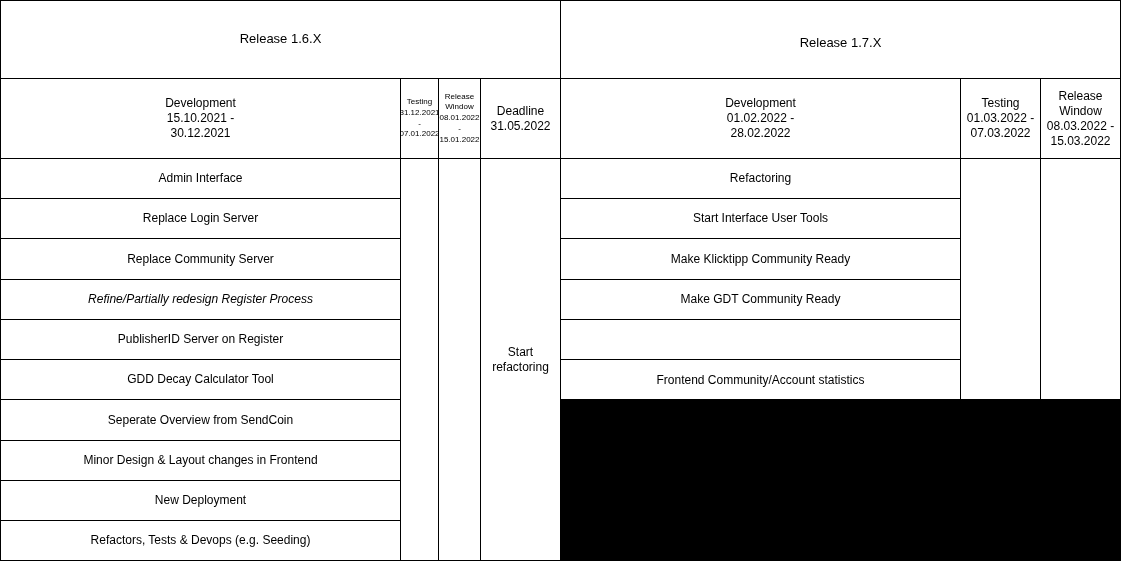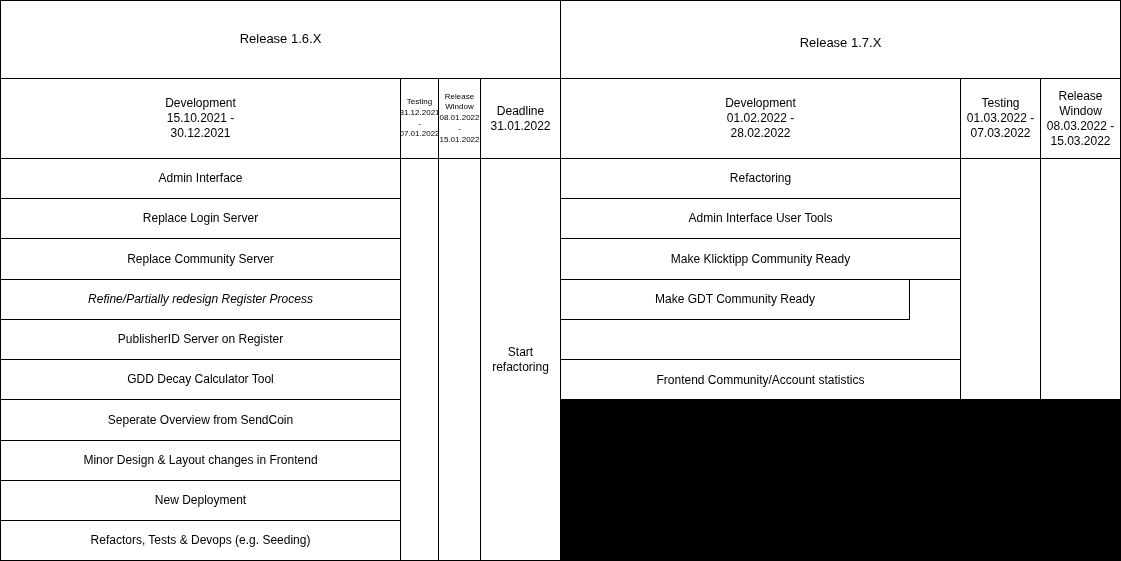--- a/index.html
+++ b/index.html
@@ -54,21 +54,21 @@
   <div class="cell hdr-sm" style="left:400px; top:78px; width:39px; height:81px;">Testing
 31.12.2021
 -
 07.01.2022</div>
   <div class="cell hdr-sm" style="left:438px; top:78px; width:43px; height:81px;">Release
 Window
 08.01.2022
 -
 15.01.2022</div>
   <div class="cell hdr-md" style="left:480px; top:78px; width:81px; height:81px;">Deadline
-31.01.2022</div>
+31.05.2022</div>
 
   <div class="cell hdr-md" style="left:560px; top:78px; width:401px; height:81px;">Development
 01.02.2022 -
 28.02.2022</div>
   <div class="cell hdr-md" style="left:960px; top:78px; width:81px; height:81px;">Testing
 01.03.2022 -
 07.03.2022</div>
   <div class="cell hdr-md" style="left:1040px; top:78px; width:81px; height:81px;">Release
 Window
 08.03.2022 -
@@ -84,23 +84,23 @@
   <div class="cell task" style="left:0; top:440px; width:401px; height:41px;">Minor Design &amp; Layout changes in Frontend</div>
   <div class="cell task" style="left:0; top:480px; width:401px; height:41px;">New Deployment</div>
   <div class="cell task" style="left:0; top:520px; width:401px; height:41px;">Refactors, Tests &amp; Devops (e.g. Seeding)</div>
 
   <div class="cell" style="left:400px; top:158px; width:39px; height:403px;"></div>
   <div class="cell" style="left:438px; top:158px; width:43px; height:403px;"></div>
   <div class="cell note" style="left:480px; top:158px; width:81px; height:403px;">Start
 refactoring</div>
 
   <div class="cell task" style="left:560px; top:158px; width:401px; height:41px;">Refactoring</div>
-  <div class="cell task" style="left:560px; top:198px; width:401px; height:41px;">Admin Interface User Tools</div>
+  <div class="cell task" style="left:560px; top:198px; width:401px; height:41px;">Start Interface User Tools</div>
   <div class="cell task" style="left:560px; top:238px; width:401px; height:42px;">Make Klicktipp Community Ready</div>
-  <div class="cell task" style="left:560px; top:279px; width:350px; height:41px;">Make GDT Community Ready</div>
+  <div class="cell task" style="left:560px; top:279px; width:401px; height:41px;">Make GDT Community Ready</div>
   <div class="cell task" style="left:560px; top:359px; width:401px; height:42px;">Frontend Community/Account statistics</div>
 
   <div class="cell" style="left:960px; top:158px; width:81px; height:243px;"></div>
   <div class="cell" style="left:1040px; top:158px; width:81px; height:243px;"></div>
 
   <div class="redacted" style="left:560px; top:399px; width:561px; height:162px;"></div>
 
 </div>
 
 </body></html>

